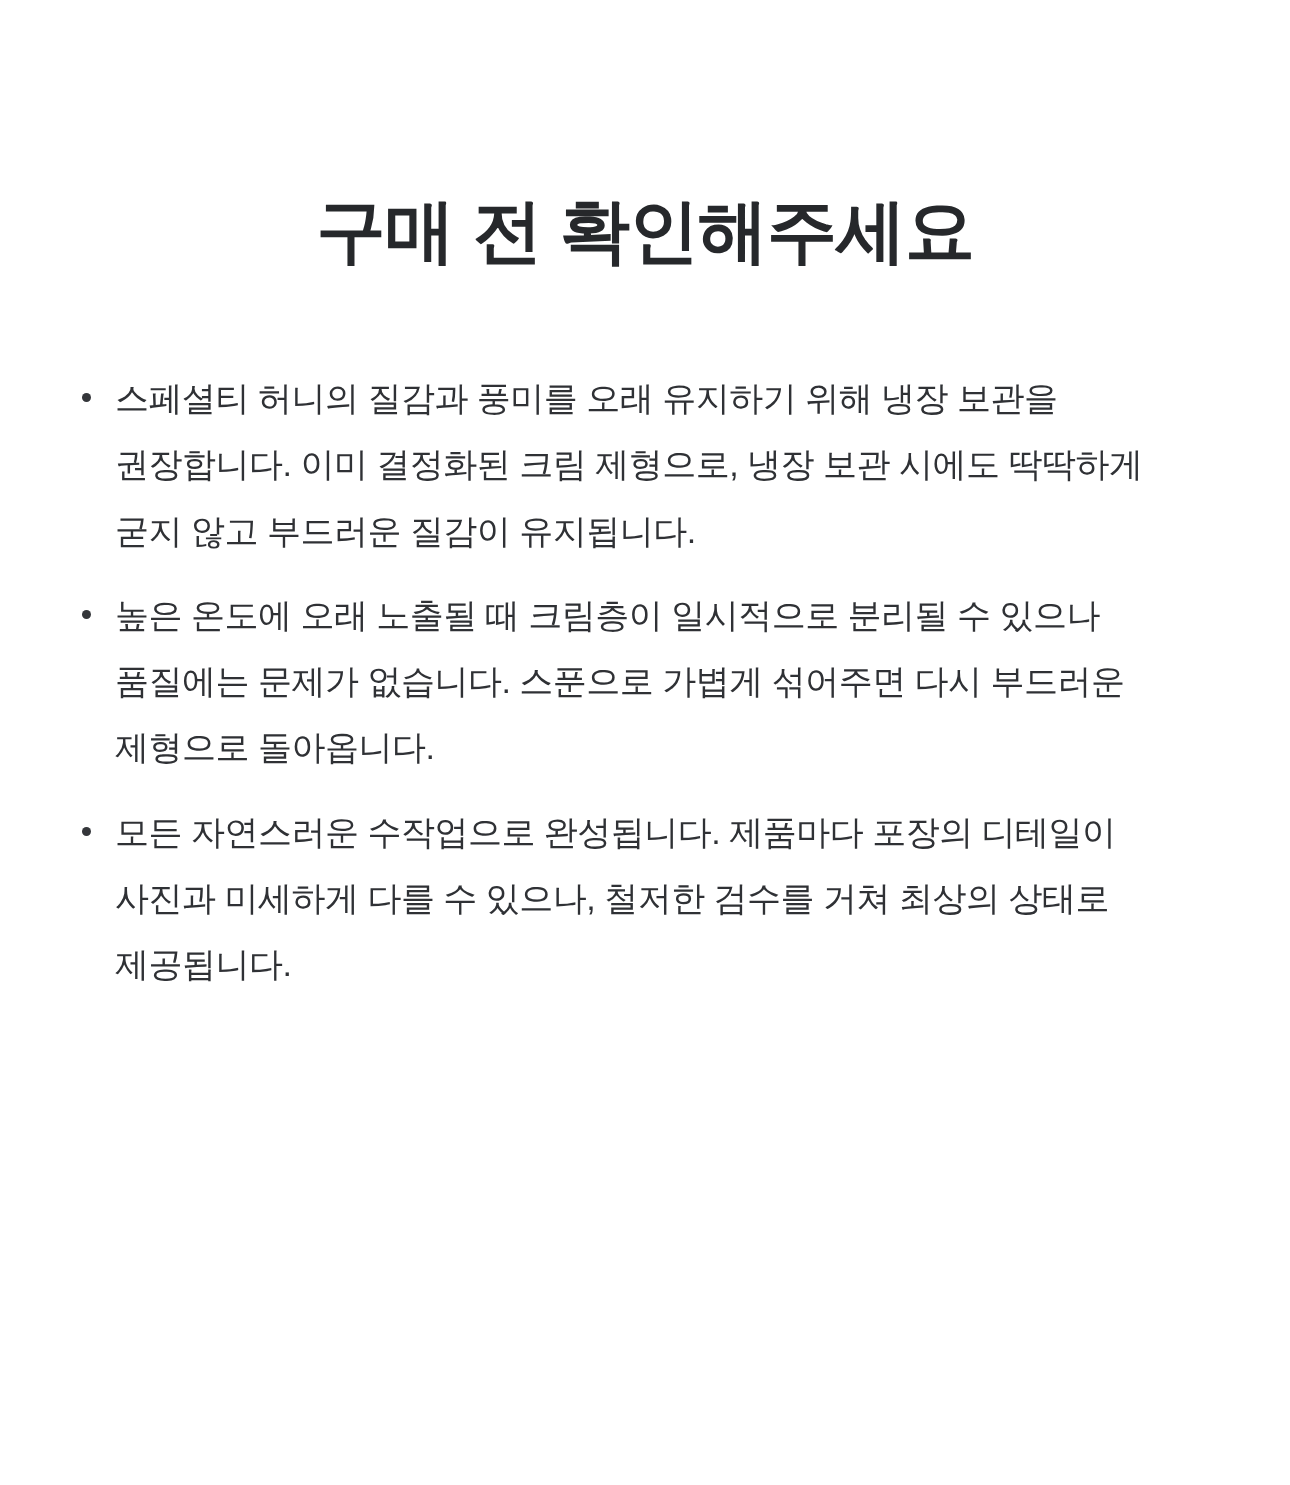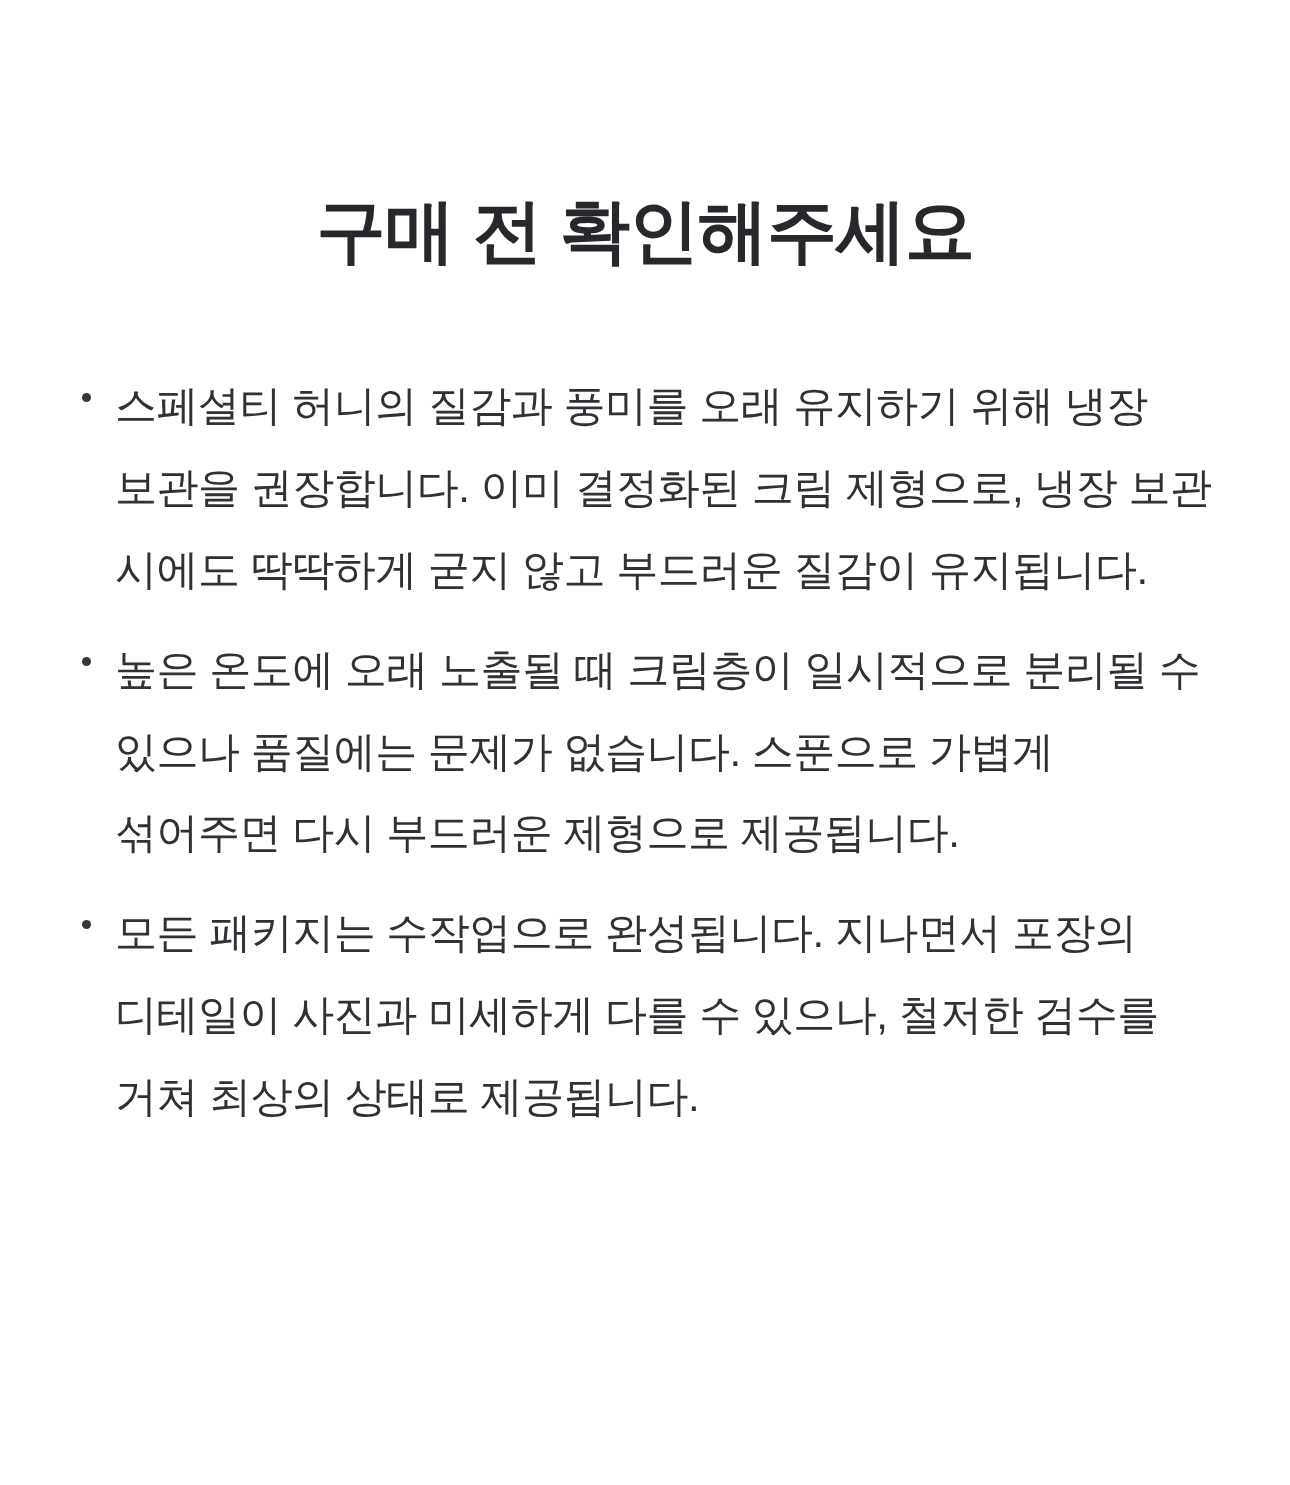--- a/index.html
+++ b/index.html
@@ -42,21 +42,21 @@
   .bullet {
     flex: 0 0 auto;
     width: 9px;
     height: 9px;
     border-radius: 50%;
     background: #34363a;
     margin: 28px 24px 0 4px;
   }
   .notice-text {
     flex: 1 1 auto;
-    font-size: 42px;
+    font-size: 34px;
     line-height: 1.95;
     color: #2f3135;
     letter-spacing: -0.5px;
     word-break: keep-all;
     max-width: 1120px;
   }
 </style>
 </head>
 <body>
 
@@ -67,23 +67,23 @@
   <ul class="notice-list">
 
     <li class="notice-item">
       <span class="bullet"></span>
       <span class="notice-text">스페셜티 허니의 질감과 풍미를 오래 유지하기 위해 냉장 보관을 권장합니다. 이미 결정화된 크림 제형으로, 냉장 보관 시에도 딱딱하게 굳지 않고 부드러운 질감이 유지됩니다.</span>
     </li>
 
 
     <li class="notice-item">
       <span class="bullet"></span>
-      <span class="notice-text">높은 온도에 오래 노출될 때 크림층이 일시적으로 분리될 수 있으나 품질에는 문제가 없습니다. 스푼으로 가볍게 섞어주면 다시 부드러운 제형으로 제공됩니다.</span>
+      <span class="notice-text">높은 온도에 오래 노출될 때 크림층이 일시적으로 분리될 수 있으나 품질에는 문제가 없습니다. 스푼으로 가볍게 섞어주면 다시 부드러운 제형으로 돌아옵니다.</span>
     </li>
 
 
     <li class="notice-item">
       <span class="bullet"></span>
-      <span class="notice-text">모든 패키지는 수작업으로 완성됩니다. 지나면서 포장의 디테일이 사진과 미세하게 다를 수 있으나, 철저한 검수를 거쳐 최상의 상태로 제공됩니다.</span>
+      <span class="notice-text">모든 자연스러운 수작업으로 완성됩니다. 제품마다 포장의 디테일이 사진과 미세하게 다를 수 있으나, 철저한 검수를 거쳐 최상의 상태로 제공됩니다.</span>
     </li>
 
   </ul>
 </div>
 
 </body></html>

